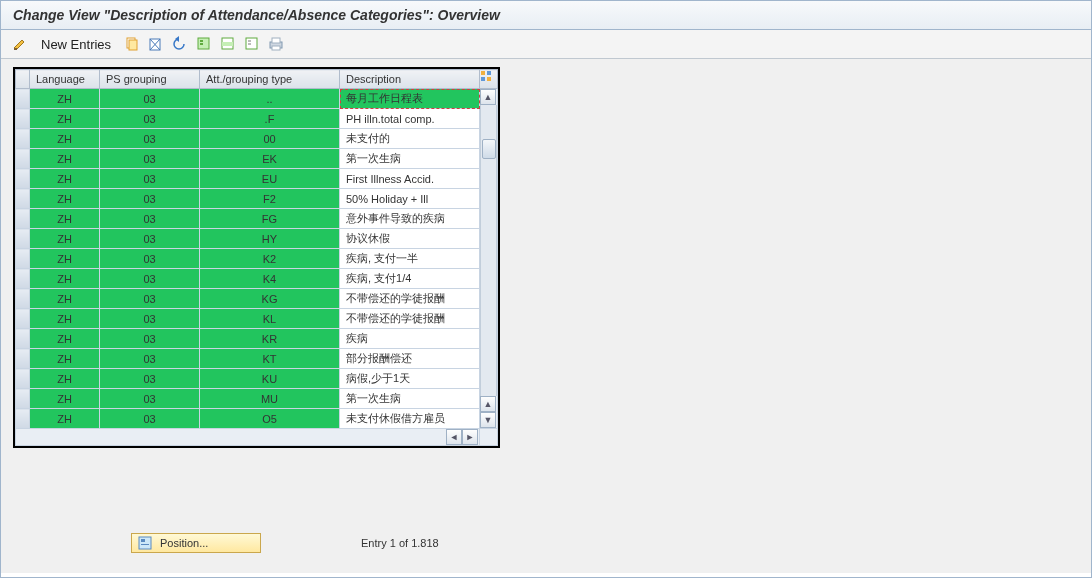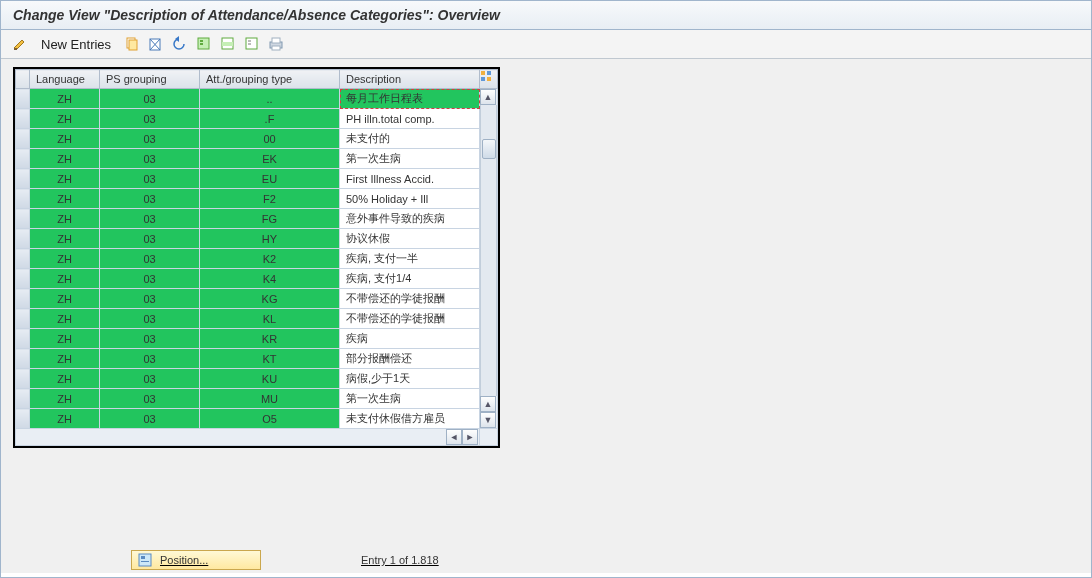--- a/index.html
+++ b/index.html
@@ -154,26 +154,25 @@
       background:#e9eef4;
     }
     .hscroll-btns {
       display:flex;
       justify-content:flex-end;
       gap:0;
       padding-right:1px;
     }
     .footer {
       position: absolute;
-      bottom: 7px;
+      bottom: 24px;
       left: 130px;
       display: flex;
       align-items: center;
       gap: 100px;
-      text-decoration: underline;
     }
     .position-btn {
       display:inline-flex;
       align-items:center;
       background: linear-gradient(to bottom,#fff9d6,#ffe8a0);
       border: 1px solid #caa74d;
       padding: 2px 20px 2px 6px;
       font-size: 11px;
       color:#333;
       gap:8px;

